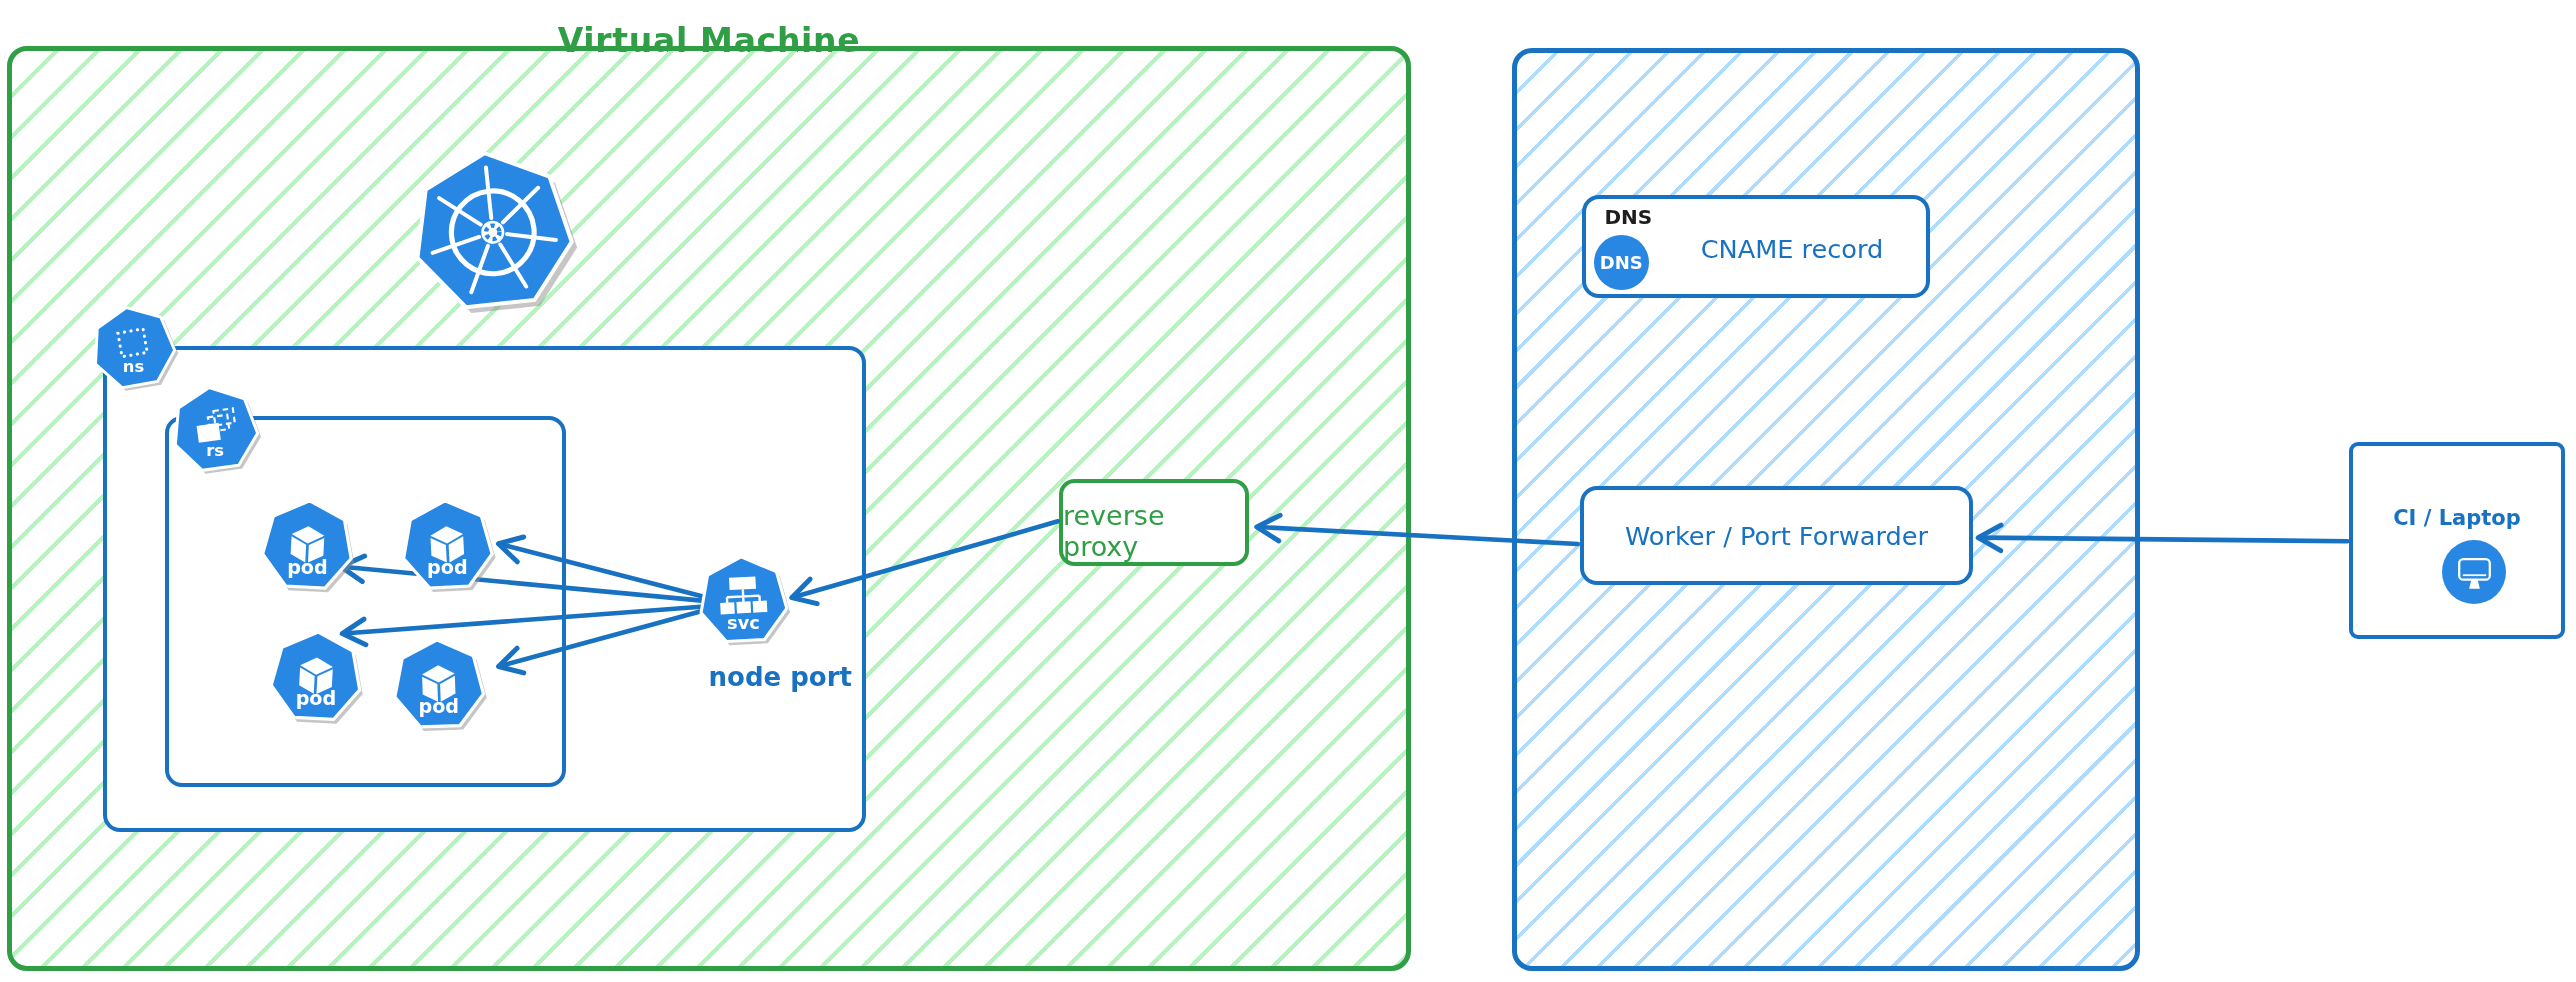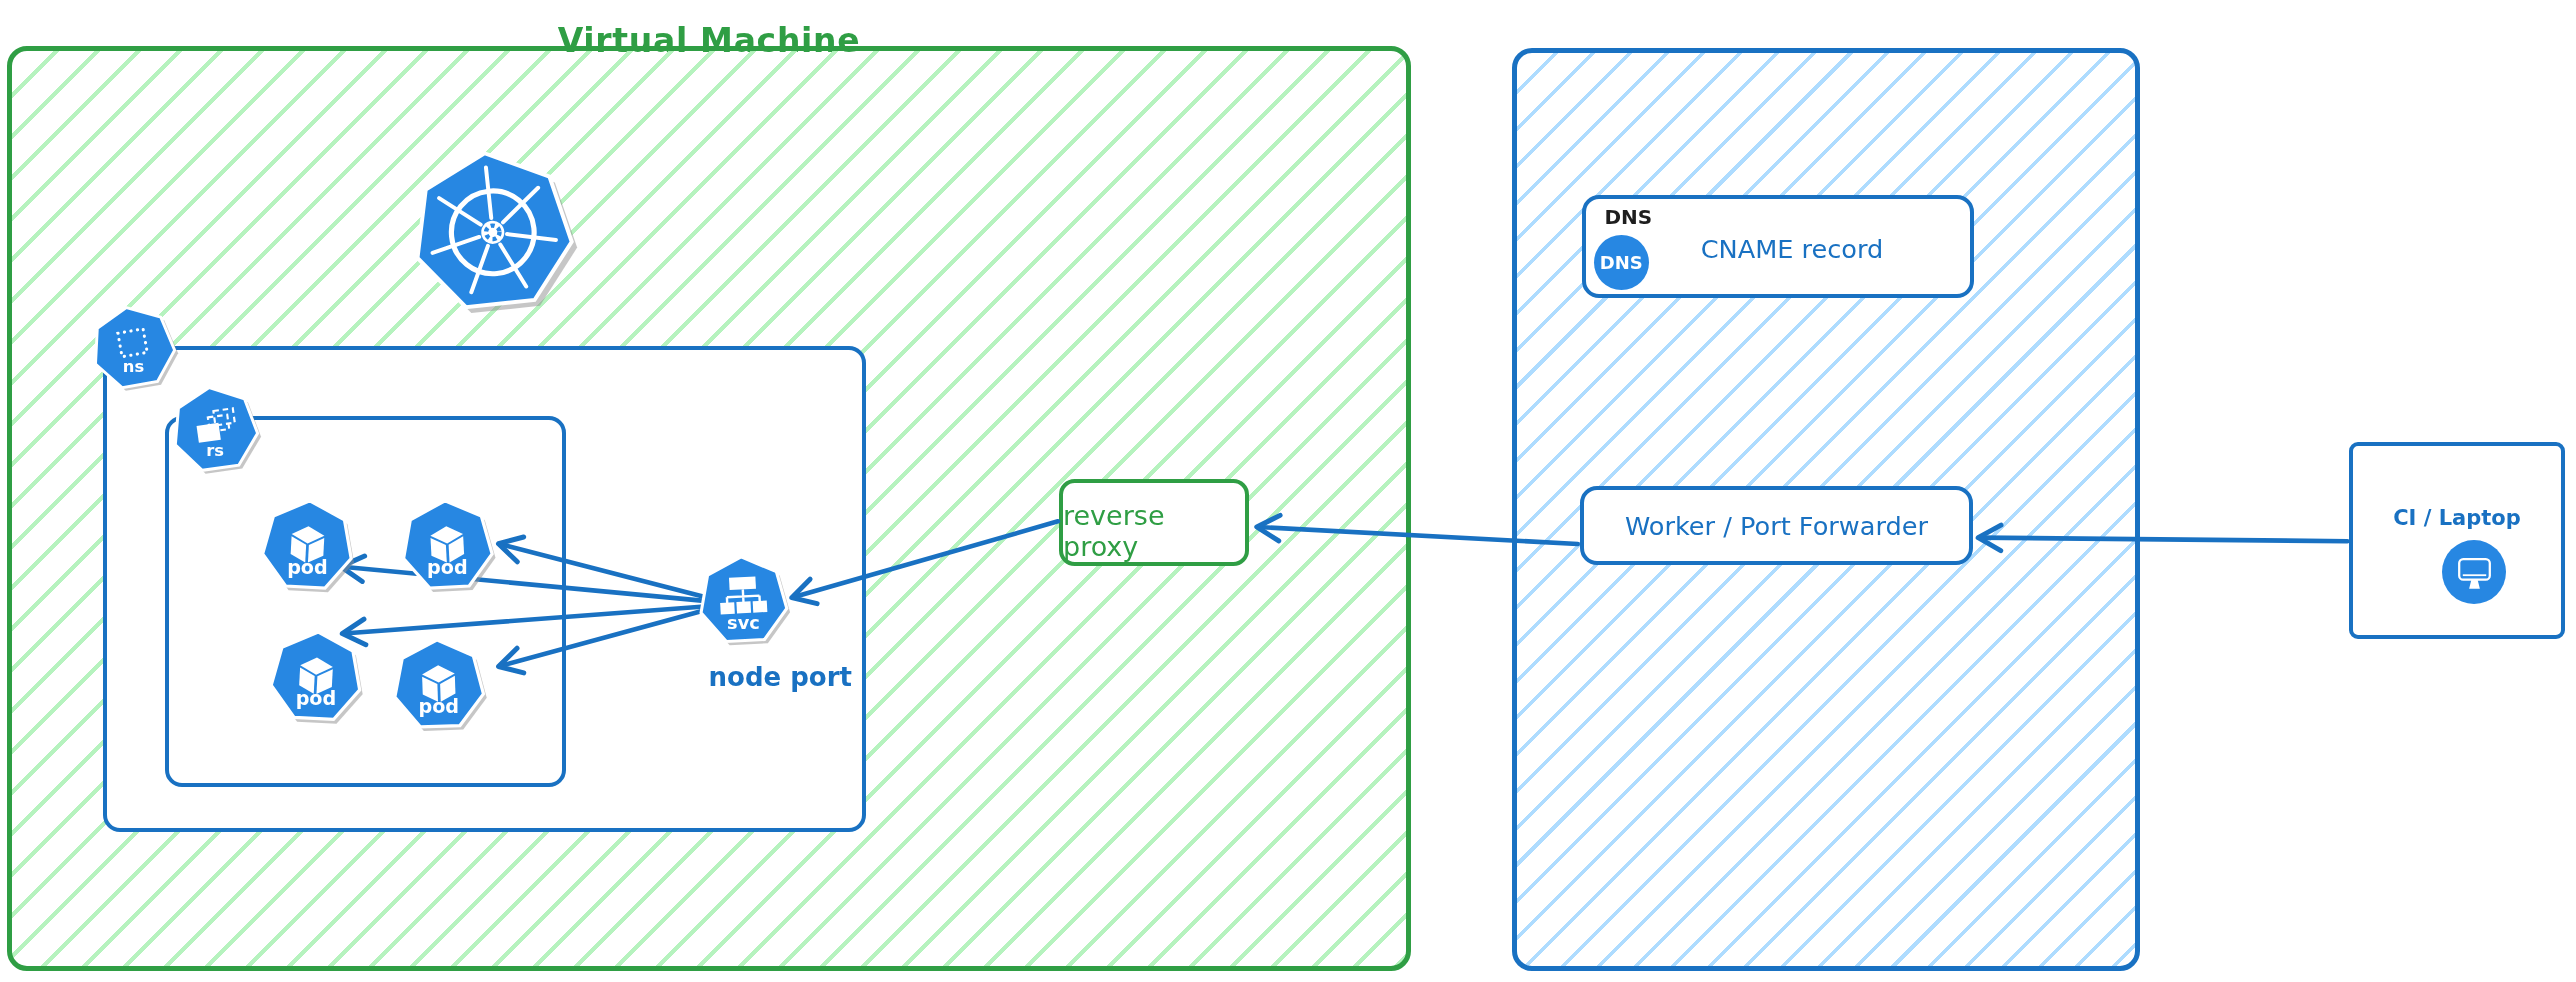--- a/index.html
+++ b/index.html
@@ -22,30 +22,30 @@
     background:repeating-linear-gradient(135deg, rgba(165,216,255,0.9) 0 3.6px, transparent 3.6px 26px);
   }
   .white-box{position:absolute;box-sizing:border-box;background:#ffffff;border:4.3px solid #1971c2;border-radius:17px;}
   .ns-box{left:103px;top:346px;width:763px;height:486px;}
   .rs-box{left:165px;top:416px;width:401px;height:371px;}
   .rproxy-box{
     left:1059px;top:479px;width:190px;height:87px;border-color:#2f9e44;border-radius:15.6px;
     display:flex;align-items:flex-end;justify-content:center;
   }
   .rproxy-box span{color:#2f9e44;font-size:27px;font-weight:500;}
-  .dns-box{left:1582px;top:195px;width:392px;height:103px;border-radius:17px;}
+  .dns-box{left:1582px;top:195px;width:348px;height:103px;border-radius:17px;}
   .dns-tag{position:absolute;left:18.5px;top:5.7px;color:#1e1e1e;font-size:20px;font-weight:600;}
   .dns-circle{
     position:absolute;left:7.8px;top:36px;width:55px;height:55px;border-radius:50%;background:#2787e2;
     display:flex;align-items:center;justify-content:center;color:#fff;font-size:18px;font-weight:600;
   }
   .cname-wrap{position:absolute;left:78px;top:0;width:256px;height:99px;display:flex;align-items:center;justify-content:center;}
   .cname-wrap span{color:#1971c2;font-size:25.6px;font-weight:500;}
   .worker-box{
-    left:1580px;top:486px;width:393px;height:79px;border-radius:17px;
+    left:1580px;top:486px;width:393px;height:99px;border-radius:17px;
     display:flex;align-items:center;justify-content:center;
   }
   .worker-box span{color:#1971c2;font-size:25.6px;font-weight:500;}
   .ci-box{left:2349px;top:442px;width:216px;height:197px;border-radius:9px;padding-left:36px;}
   .ci-label{position:absolute;left:0;top:60px;width:100%;text-align:center;color:#1971c2;font-size:21px;font-weight:600;}
   .ci-circle{
     position:absolute;left:89px;top:94px;width:64px;height:64px;border-radius:50%;background:#2787e2;
     display:flex;align-items:center;justify-content:center;
   }
   .node-port-label{position:absolute;left:639px;top:662px;width:213px;text-align:right;color:#1971c2;font-size:26px;font-weight:700;}

